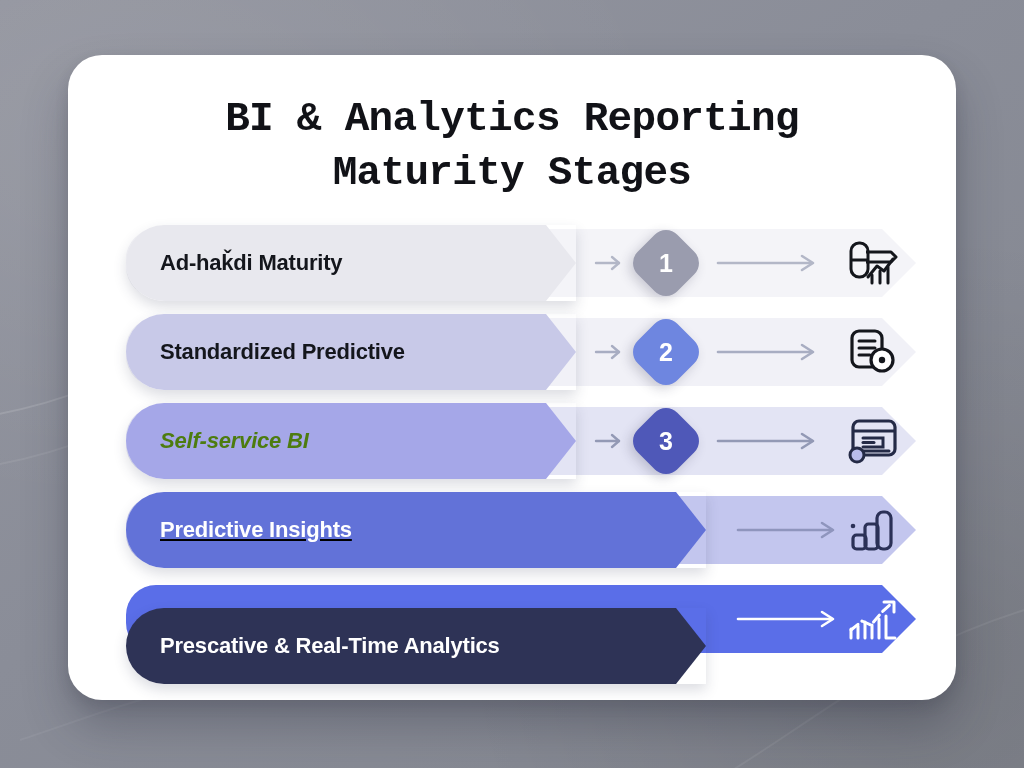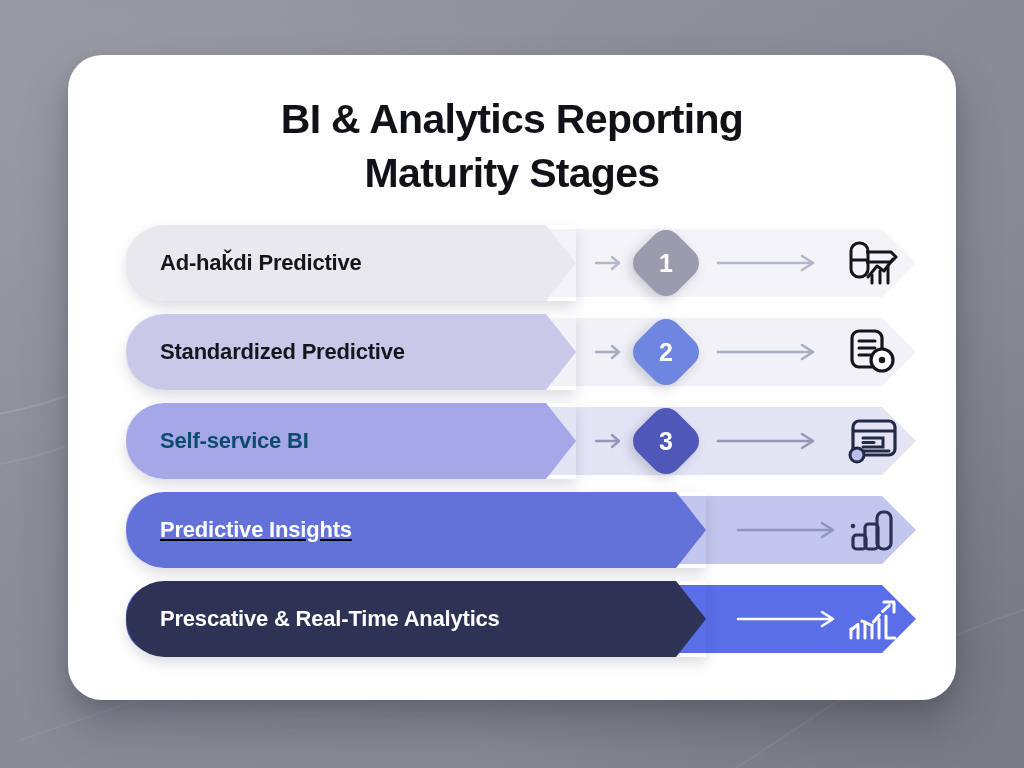--- a/index.html
+++ b/index.html
@@ -37,21 +37,21 @@
   #title {
     position: absolute;
     left: 0; top: 37px; width: 100%;
     text-align: center;
     color: #111217;
     font-size: 41px;
     font-weight: 700;
     letter-spacing: -0.7px;
     line-height: 1.32;
   }
-  #title .line { display: block; }
+  #title .line { display: block; font-family: Liberation Mono, monospace; }
 
   
   #stages {
     position: absolute;
     left: 58px; top: 170px;
     width: 790px;
   }
   .stage-row {
     position: relative;
     height: 76px;
@@ -147,21 +147,21 @@
   <div id="title">
     <span class="line">BI &amp; Analytics Reporting</span>
     <span class="line">Maturity Stages</span>
   </div>
 
   <div id="stages">
       <div class="stage-row">
         <div class="row-band" style="background: rgb(244, 244, 248);"></div>
         <div class="row-bar" style="width: 450px;">
           <div class="row-bar-inner" style="background: rgb(232, 232, 238);"></div>
-          <div class="row-label" style="color: rgb(20, 22, 28);">Ad-haǩdi Predictive</div>
+          <div class="row-label" style="color: rgb(20, 22, 28);">Ad-haǩdi Maturity</div>
         </div>
         <div class="mini-arrow" style="left: 468px;"><svg width="30" height="18" viewBox="0 0 30 18">
     <line x1="2" y1="9" x2="25" y2="9" stroke="#b3b7c7" stroke-width="2.4" stroke-linecap="round"></line>
     <path d="M18 3 L25 9 L18 15" fill="none" stroke="#b3b7c7" stroke-width="2.4" stroke-linecap="round" stroke-linejoin="round"></path>
   </svg></div>
         <div class="badge" style="left: 512px; background: rgb(154, 156, 174);">
           <span>1</span>
         </div>
         <div class="long-arrow" style="left: 590px;"><svg width="104" height="20" viewBox="0 0 104 20">
     <line x1="2" y1="10" x2="96" y2="10" stroke="#b3b7c7" stroke-width="2.6" stroke-linecap="round"></line>
@@ -204,21 +204,21 @@
       <line x1="11" y1="28" x2="22" y2="28" stroke="#14161c" stroke-width="3" stroke-linecap="round"></line>
       <circle cx="34" cy="33" r="11" fill="#fff" stroke="#14161c" stroke-width="3.2"></circle>
       <circle cx="34" cy="33" r="3.2" fill="#14161c"></circle>
     </svg>
         </div>
       </div>
       <div class="stage-row">
         <div class="row-band" style="background: rgb(227, 228, 244);"></div>
         <div class="row-bar" style="width: 450px;">
           <div class="row-bar-inner" style="background: rgb(165, 167, 232);"></div>
-          <div class="row-label" style="color: #0c4a6e;">Self-service BI</div>
+          <div class="row-label" style="color: #4d7c0f; font-style: italic;">Self-service BI</div>
         </div>
         <div class="mini-arrow" style="left: 468px;"><svg width="30" height="18" viewBox="0 0 30 18">
     <line x1="2" y1="9" x2="25" y2="9" stroke="#9399b5" stroke-width="2.4" stroke-linecap="round"></line>
     <path d="M18 3 L25 9 L18 15" fill="none" stroke="#9399b5" stroke-width="2.4" stroke-linecap="round" stroke-linejoin="round"></path>
   </svg></div>
         <div class="badge" style="left: 512px; background: rgb(79, 88, 184);">
           <span>3</span>
         </div>
         <div class="long-arrow" style="left: 590px;"><svg width="104" height="20" viewBox="0 0 104 20">
     <line x1="2" y1="10" x2="96" y2="10" stroke="#9399b5" stroke-width="2.6" stroke-linecap="round"></line>
@@ -249,21 +249,21 @@
           <svg width="50" height="46" viewBox="0 0 50 46">
       <rect x="5" y="28" width="13" height="14" rx="3.5" fill="none" stroke="#2b3157" stroke-width="3.2"></rect>
       <rect x="17" y="17" width="13" height="25" rx="3.5" fill="none" stroke="#2b3157" stroke-width="3.2"></rect>
       <rect x="29" y="5" width="14" height="37" rx="6" fill="none" stroke="#2b3157" stroke-width="3.2"></rect>
       <circle cx="5" cy="19" r="2.3" fill="#2b3157"></circle>
     </svg>
         </div>
       </div>
       <div class="stage-row">
         <div class="row-band" style="background: rgb(90, 110, 232);"></div>
-        <div class="row-bar" style="width: 580px;">
+        <div class="row-bar" style="width: 580px; margin-top: 27px;">
           <div class="row-bar-inner" style="background: rgb(46, 51, 86);"></div>
           <div class="row-label" style="color: rgb(255, 255, 255);">Prescative &amp; Real-Time Analytics</div>
         </div>
         <div class="long-arrow" style="left: 610px;"><svg width="104" height="20" viewBox="0 0 104 20">
     <line x1="2" y1="10" x2="96" y2="10" stroke="#ffffff" stroke-width="2.6" stroke-linecap="round"></line>
     <path d="M86 3 L97 10 L86 17" fill="none" stroke="#ffffff" stroke-width="2.6" stroke-linecap="round" stroke-linejoin="round"></path>
   </svg></div>
         <div class="row-icon" style="right: 12px;">
           <svg width="56" height="50" viewBox="0 0 56 50">
       <path d="M6 36 L17 27 L26 31 L37 18 L47 9" fill="none" stroke="#ffffff" stroke-width="3" stroke-linecap="round" stroke-linejoin="round" stroke-dasharray="9 5"></path>

